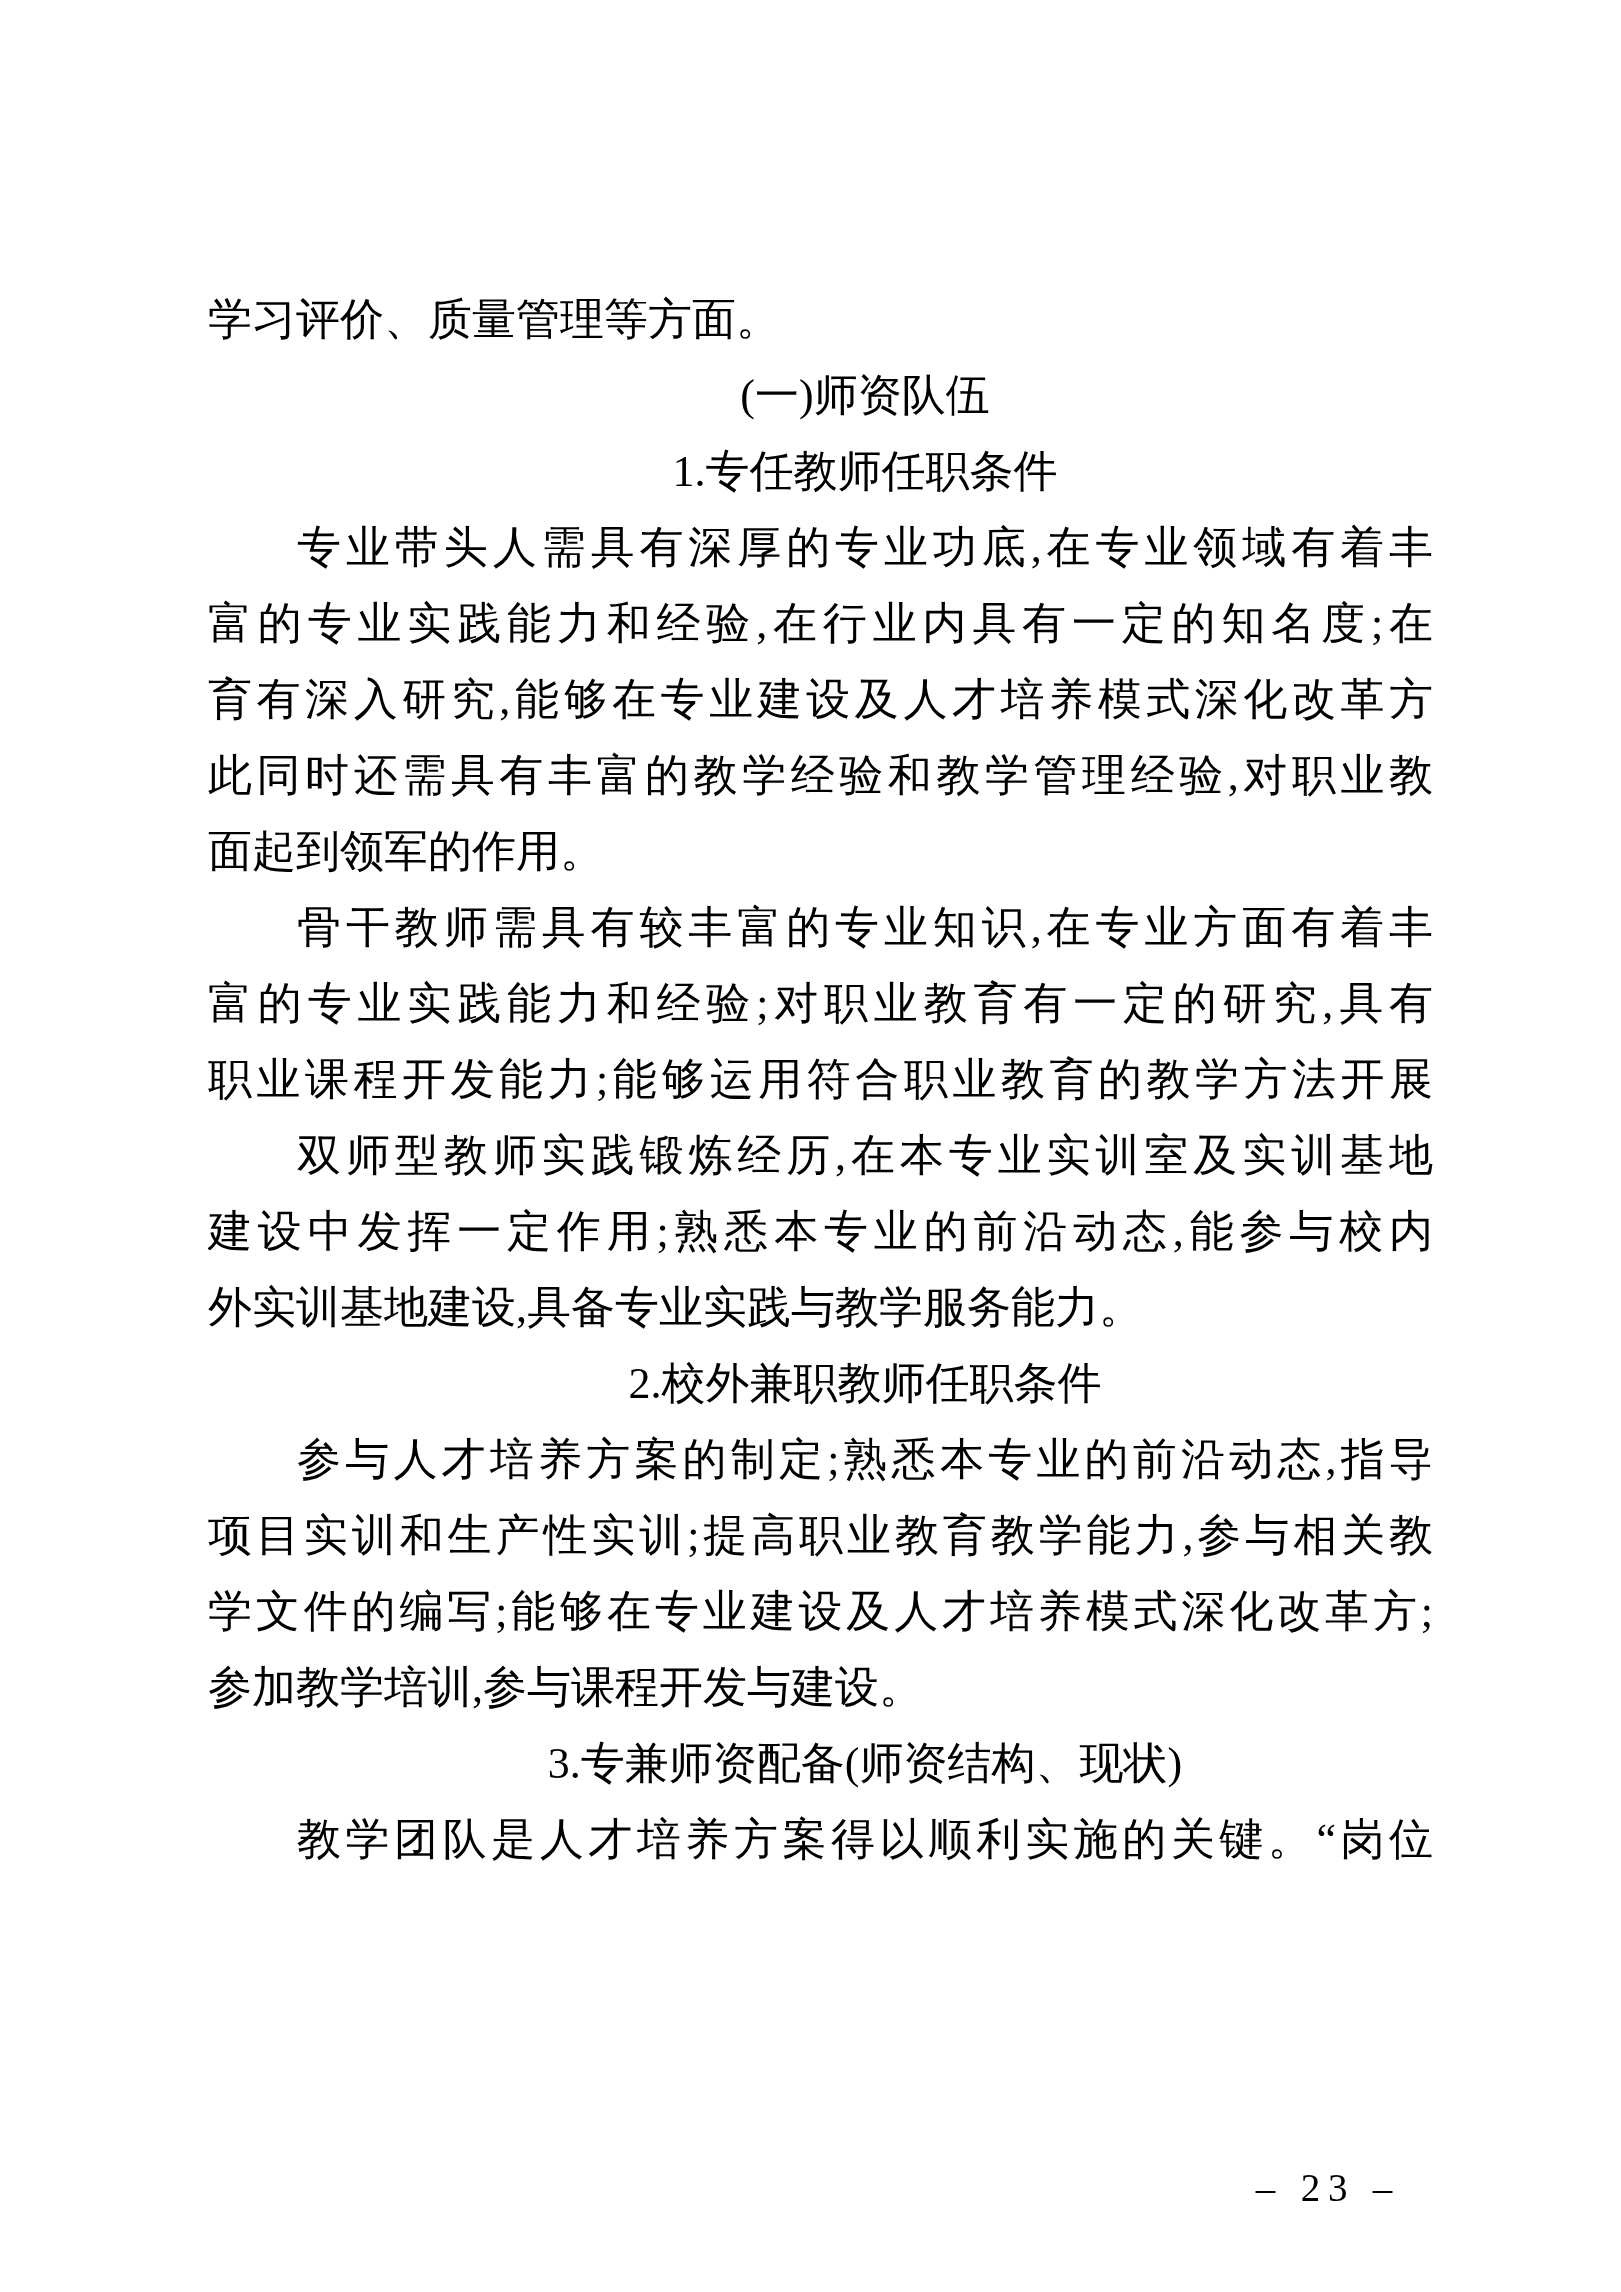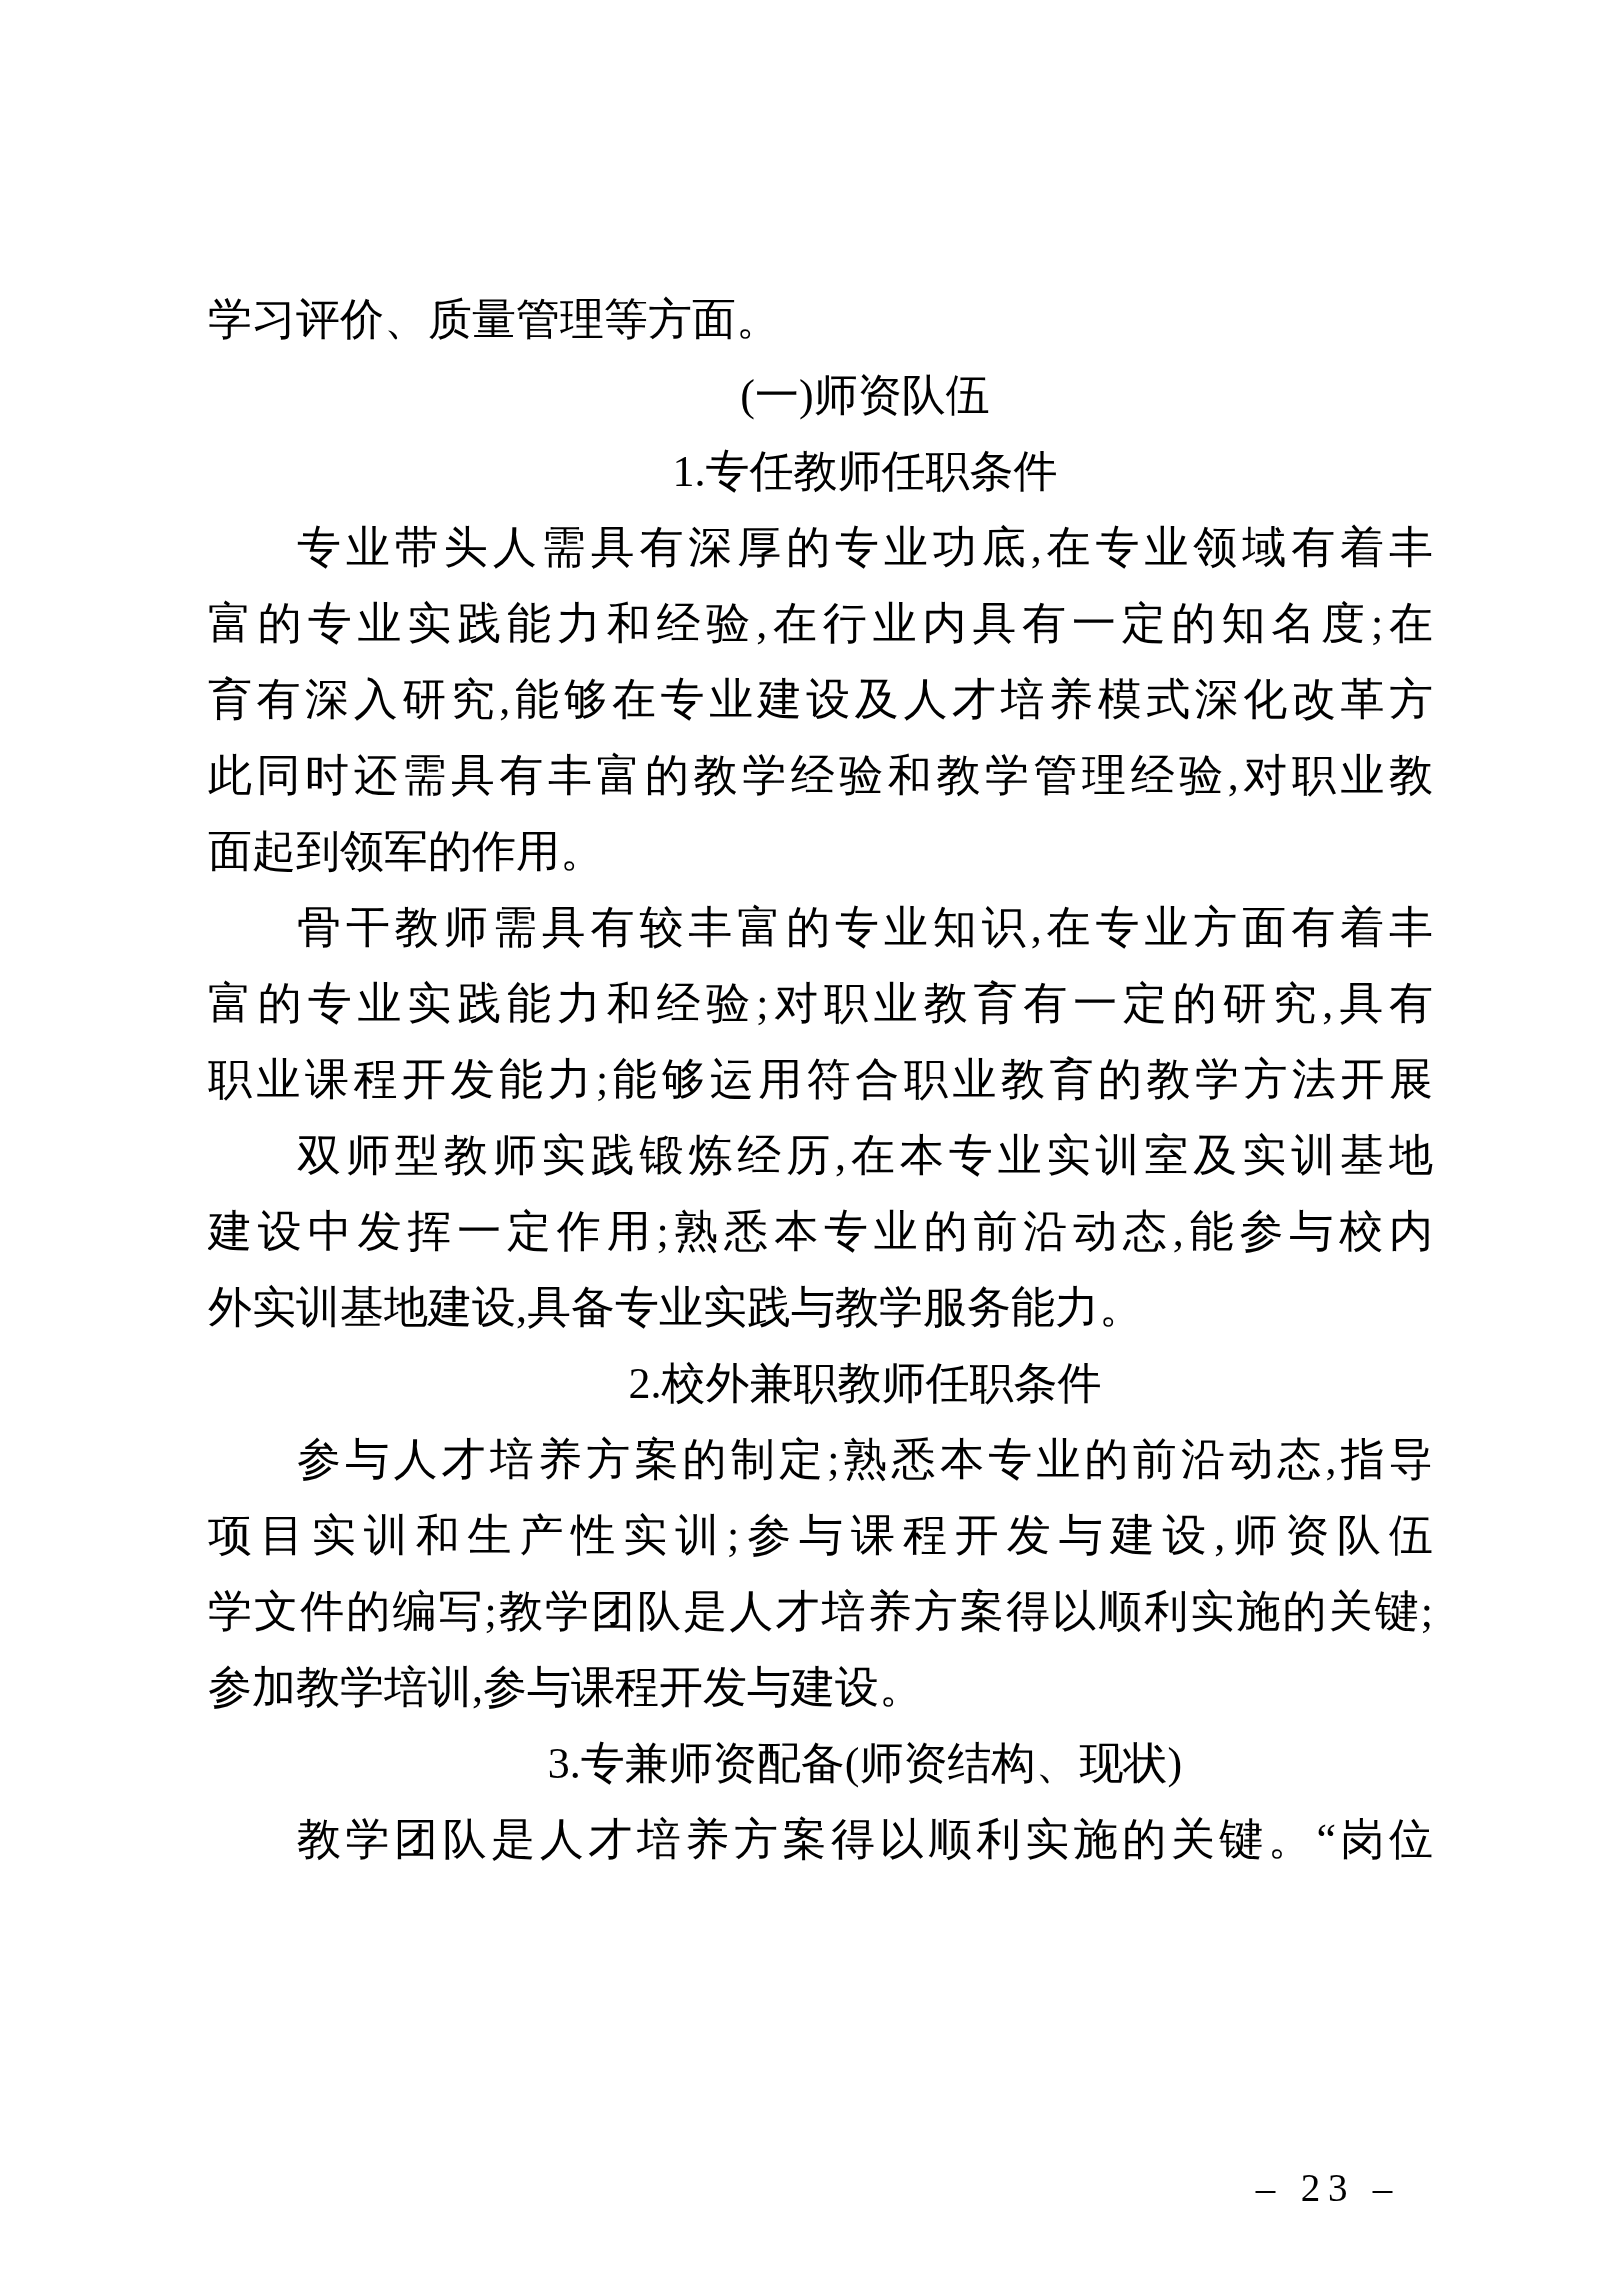--- a/index.html
+++ b/index.html
@@ -64,22 +64,22 @@
     <div class="line jf">此同时还需具有丰富的教学经验和教学管理经验,对职业教</div>
     <div class="line">面起到领军的作用。</div>
     <div class="line in jf">骨干教师需具有较丰富的专业知识,在专业方面有着丰</div>
     <div class="line jf">富的专业实践能力和经验;对职业教育有一定的研究,具有</div>
     <div class="line jf">职业课程开发能力;能够运用符合职业教育的教学方法开展</div>
     <div class="line in jf">双师型教师实践锻炼经历,在本专业实训室及实训基地</div>
     <div class="line jf">建设中发挥一定作用;熟悉本专业的前沿动态,能参与校内</div>
     <div class="line">外实训基地建设,具备专业实践与教学服务能力。</div>
     <div class="line in hd">2.校外兼职教师任职条件</div>
     <div class="line in jf">参与人才培养方案的制定;熟悉本专业的前沿动态,指导</div>
-    <div class="line jf">项目实训和生产性实训;参与课程开发与建设,师资队伍</div>
-    <div class="line jf">学文件的编写;教学团队是人才培养方案得以顺利实施的关键;</div>
+    <div class="line jf">项目实训和生产性实训;提高职业教育教学能力,参与相关教</div>
+    <div class="line jf">学文件的编写;能够在专业建设及人才培养模式深化改革方;</div>
     <div class="line">参加教学培训,参与课程开发与建设。</div>
     <div class="line in hd">3.专兼师资配备(师资结构、现状)</div>
     <div class="line in jf">教学团队是人才培养方案得以顺利实施的关键。“岗位</div>
   </div>
 
   <div class="pagenum">– 23 –</div>
 </div>
 
 
 </body></html>

